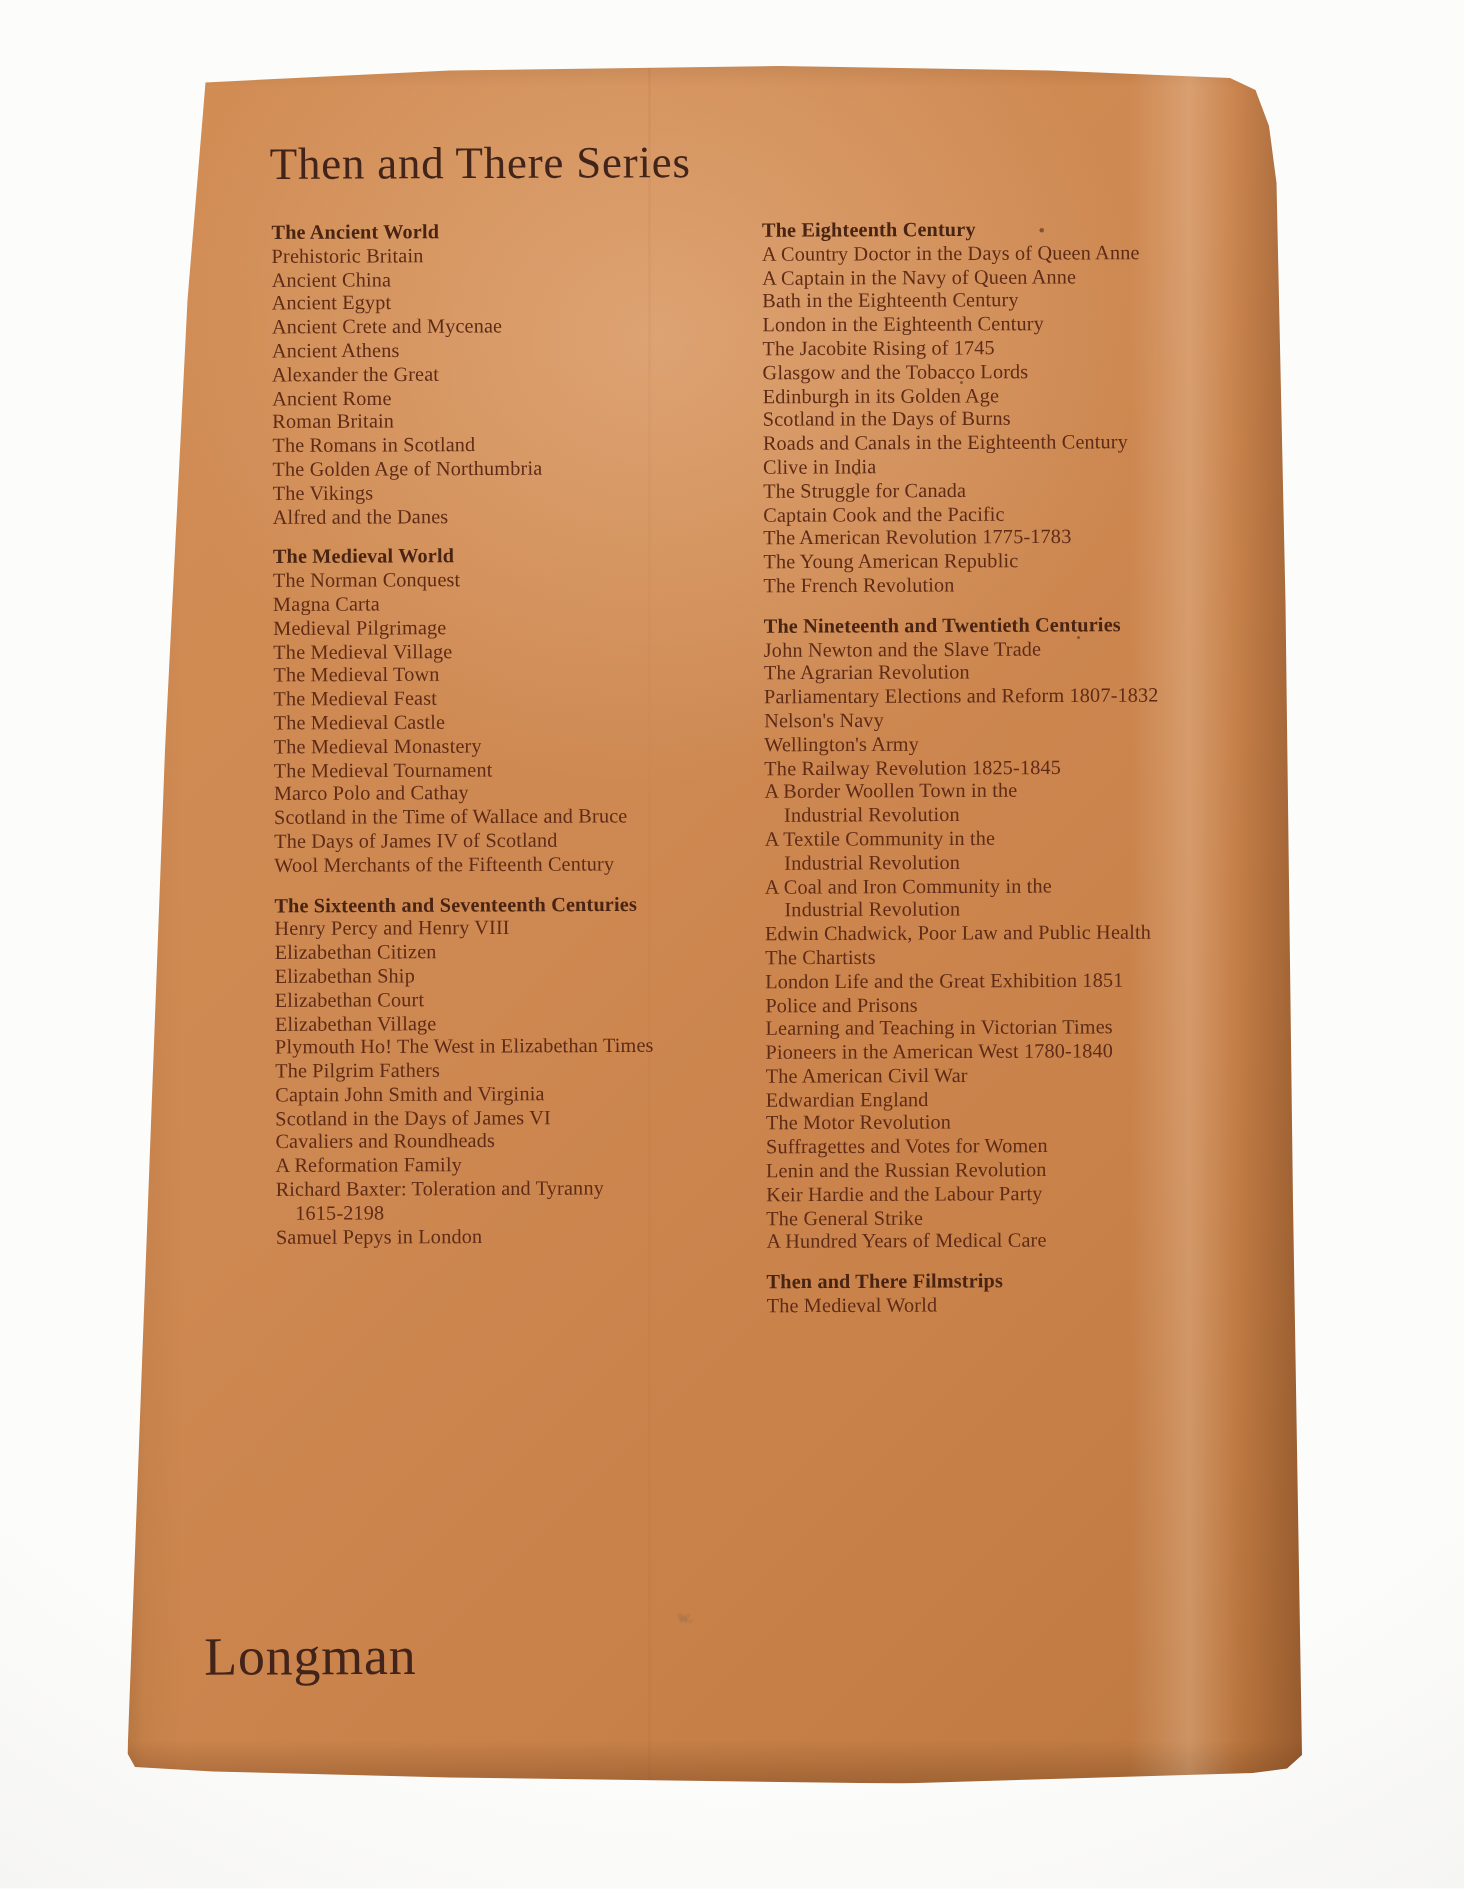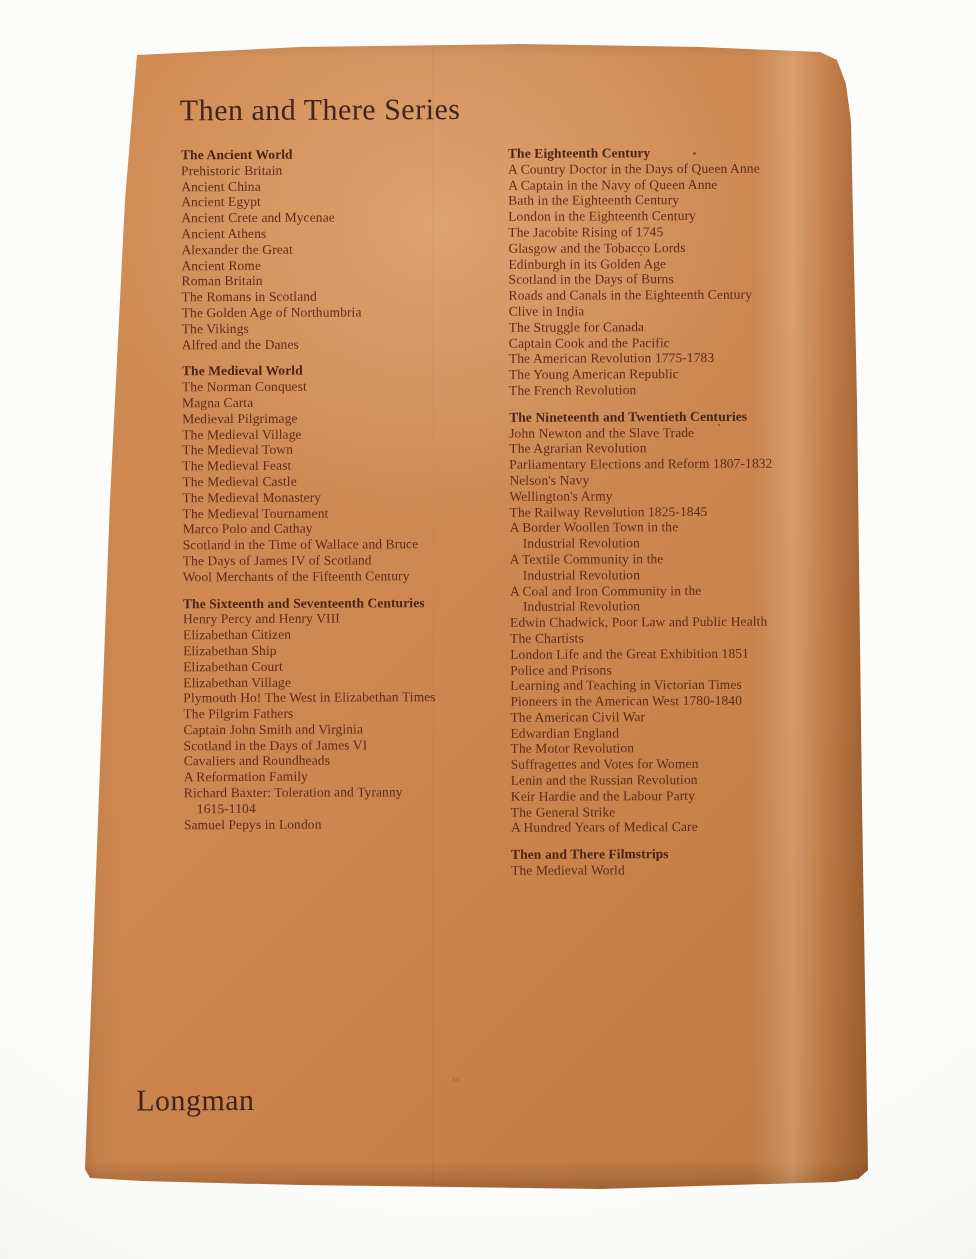--- a/index.html
+++ b/index.html
@@ -55,21 +55,21 @@
   .col-right{left:430px;top:104px;width:345px;}
   .section{margin-bottom:11px;}
   .section-heading{
     font-weight:700;color:var(--heading-color,#4a2413);
   }
   .item{
     padding-left:13px;text-indent:-13px;white-space:pre-line;
   }
   .publisher{
     position:absolute;left:54px;top:1040px;
-    font-size:30px;letter-spacing:0.5px;color:var(--title-color,#3a2014);font-family:Liberation Serif, serif;
+    font-size:36px;letter-spacing:0.5px;color:var(--title-color,#3a2014);font-family:Liberation Serif, serif;
   }
 </style>
 </head>
 <body>
 
 <div class="photo-bg"></div>
 
 <div class="book">
   <div class="crease"></div>
 
@@ -121,21 +121,21 @@
           <div class="item">Elizabethan Ship</div>
           <div class="item">Elizabethan Court</div>
           <div class="item">Elizabethan Village</div>
           <div class="item">Plymouth Ho! The West in Elizabethan Times</div>
           <div class="item">The Pilgrim Fathers</div>
           <div class="item">Captain John Smith and Virginia</div>
           <div class="item">Scotland in the Days of James VI</div>
           <div class="item">Cavaliers and Roundheads</div>
           <div class="item">A Reformation Family</div>
           <div class="item">Richard Baxter: Toleration and Tyranny
-1615-1104</div>
+1615-2198</div>
           <div class="item">Samuel Pepys in London</div>
         </div>
       </div>
     <div class="col col-right" id="col-right">
         <div class="section">
           <div class="section-heading">The Eighteenth Century</div>
           <div class="item">A Country Doctor in the Days of Queen Anne</div>
           <div class="item">A Captain in the Navy of Queen Anne</div>
           <div class="item">Bath in the Eighteenth Century</div>
           <div class="item">London in the Eighteenth Century</div>

